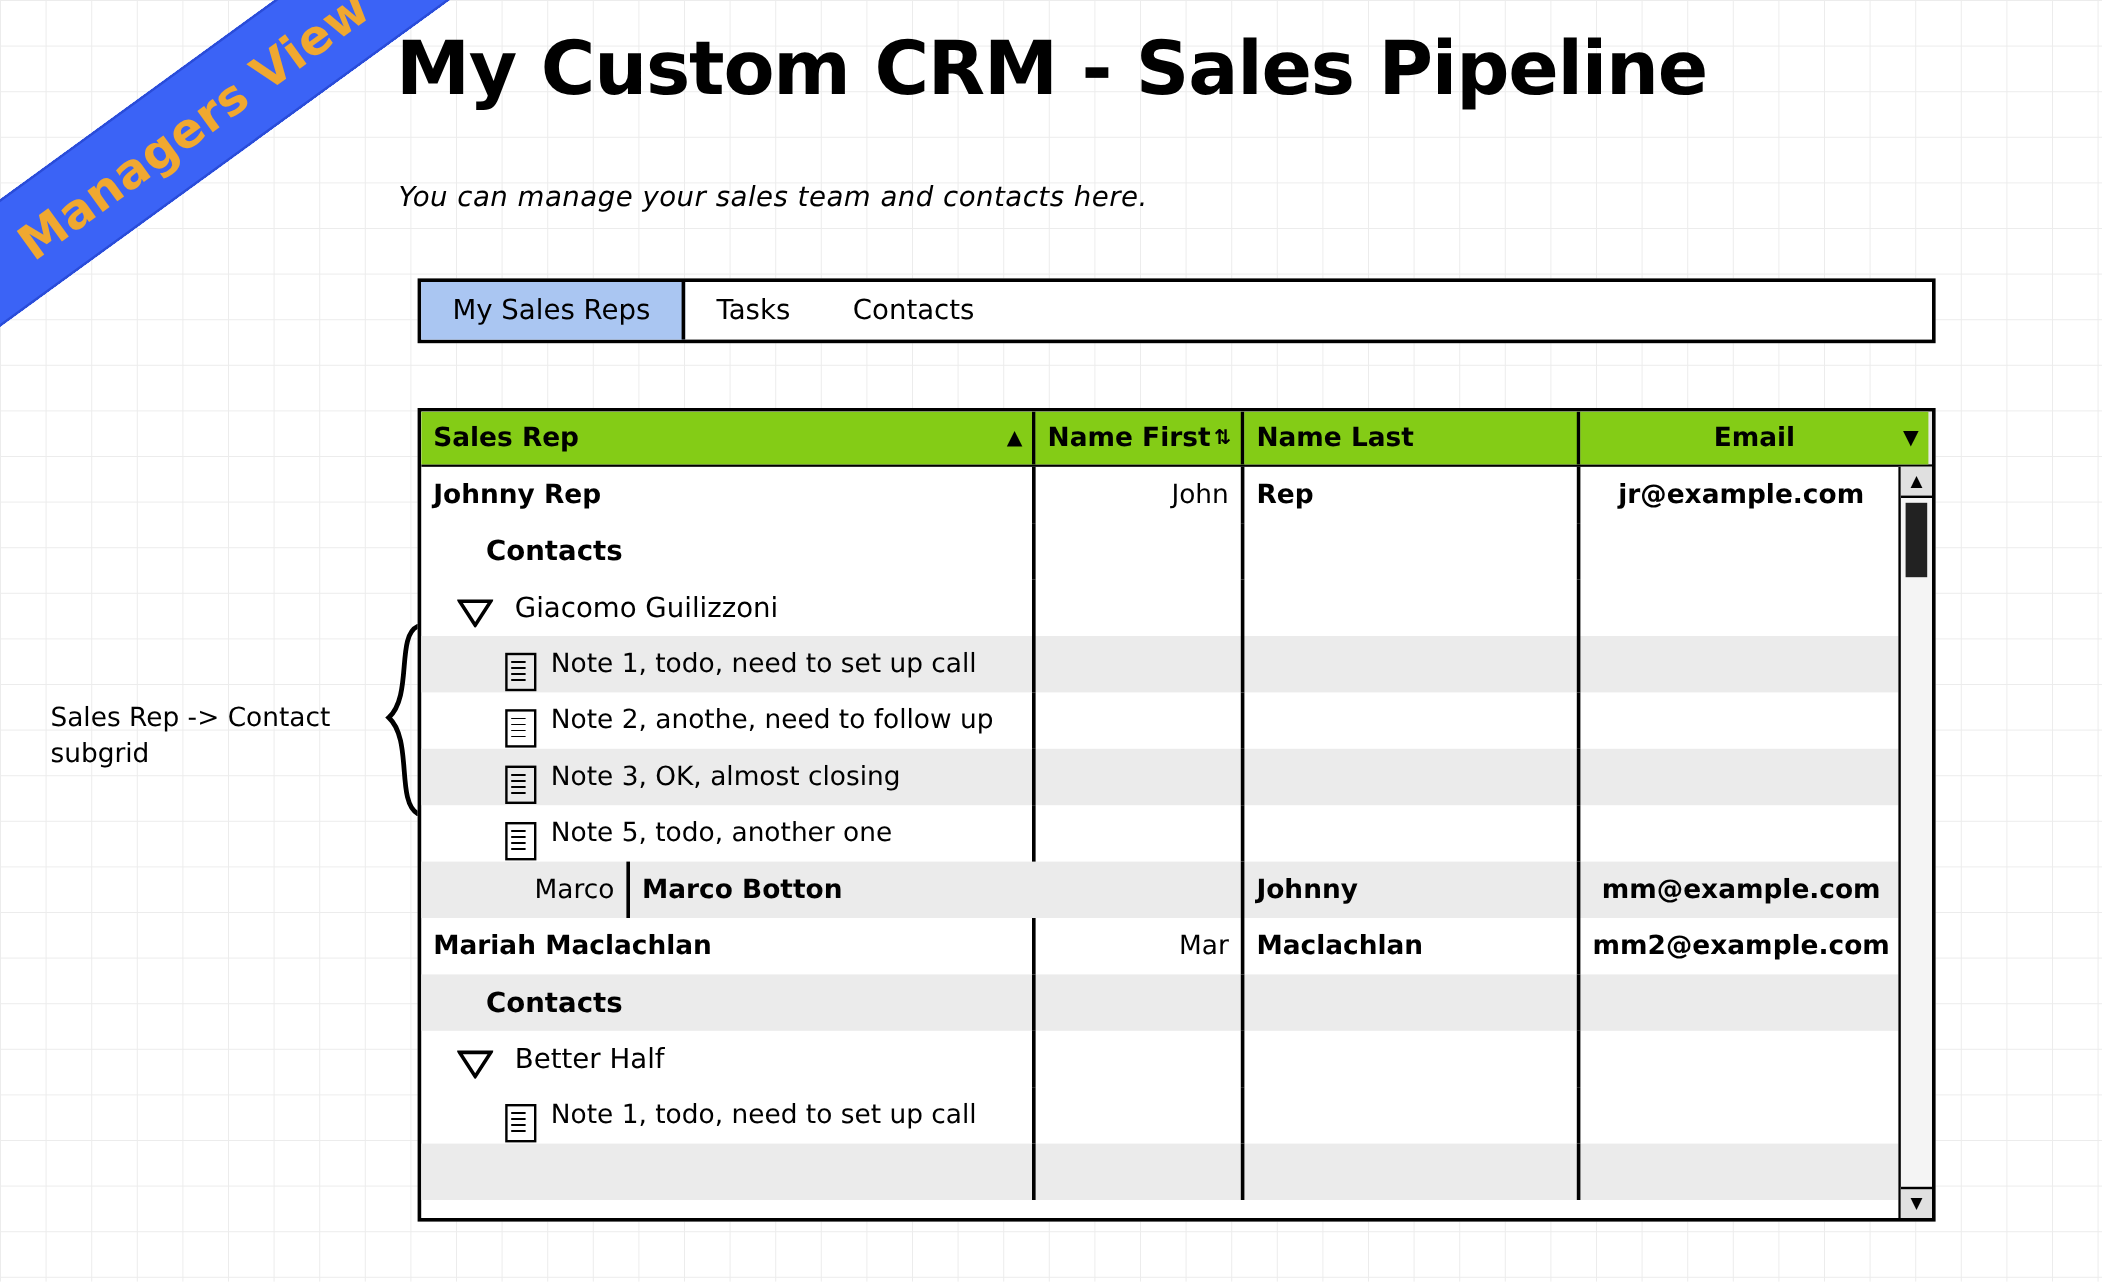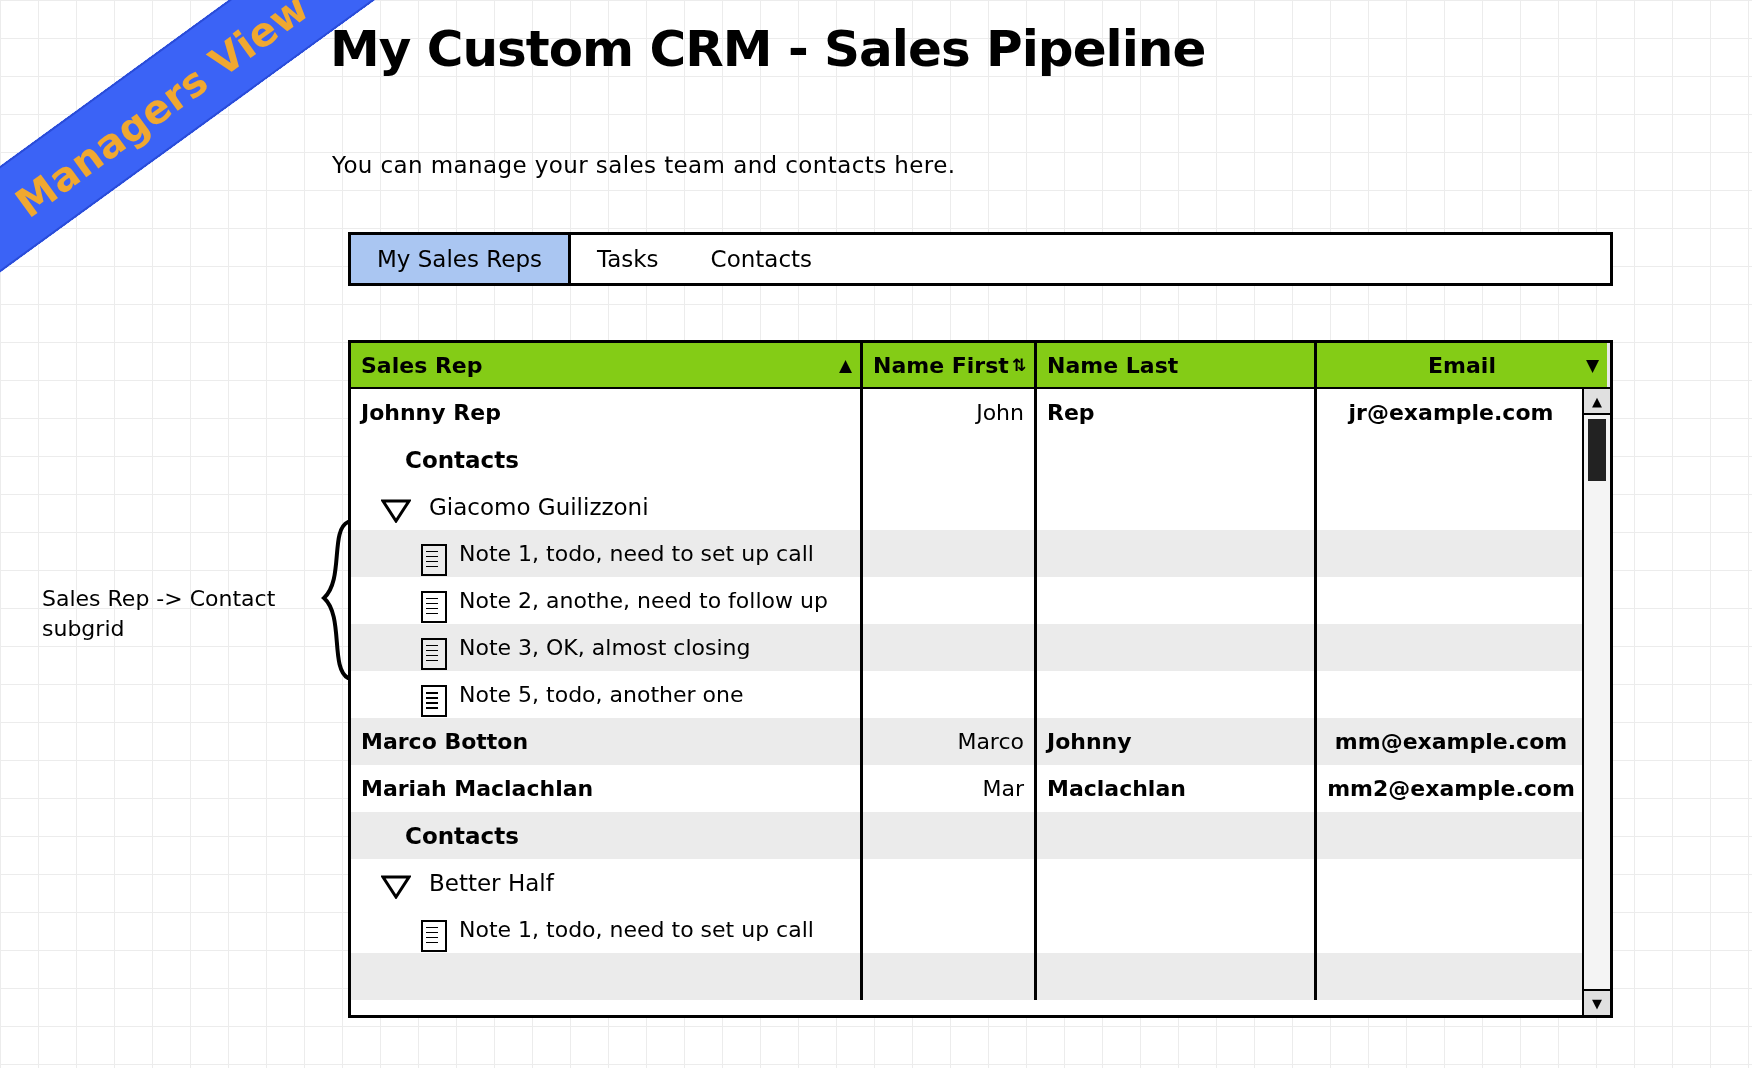--- a/index.html
+++ b/index.html
@@ -50,32 +50,33 @@
     letter-spacing: 0.5px;
     z-index: 41;
     white-space: nowrap;
   }
 
   
   #title {
     position: absolute;
     left: 330px;
     top: 20px;
-    font-size: 50px;
+    font-size: 62px;
     font-weight: bold;
     white-space: nowrap;
     letter-spacing: -1px;
   }
   #subtitle {
     position: absolute;
     left: 332px;
     top: 152px;
     font-size: 23px;
     letter-spacing: 0.4px;
     white-space: nowrap;
+    font-style: italic;
   }
 
   
   #tabbar {
     position: absolute;
     left: 348px;
     top: 232px;
     width: 1265px;
     height: 54px;
     border: 3px solid #000;
@@ -365,22 +366,22 @@
           <span class="doc-ico"></span>
           <span class="note-text">Note 5, todo, another one</span>
         </span>
       </div>
       <div class="cell c1"></div>
       <div class="cell c2"></div>
       <div class="cell c3"></div>
     </div>
 
     <div class="row alt">
+      <div class="cell c1">Marco</div>
       <div class="cell c0">Marco Botton</div>
-      <div class="cell c1">Marco</div>
       <div class="cell c2">Johnny</div>
       <div class="cell c3">mm@example.com</div>
     </div>
 
     <div class="row">
       <div class="cell c0">Mariah Maclachlan</div>
       <div class="cell c1">Mar</div>
       <div class="cell c2">Maclachlan</div>
       <div class="cell c3">mm2@example.com</div>
     </div>

